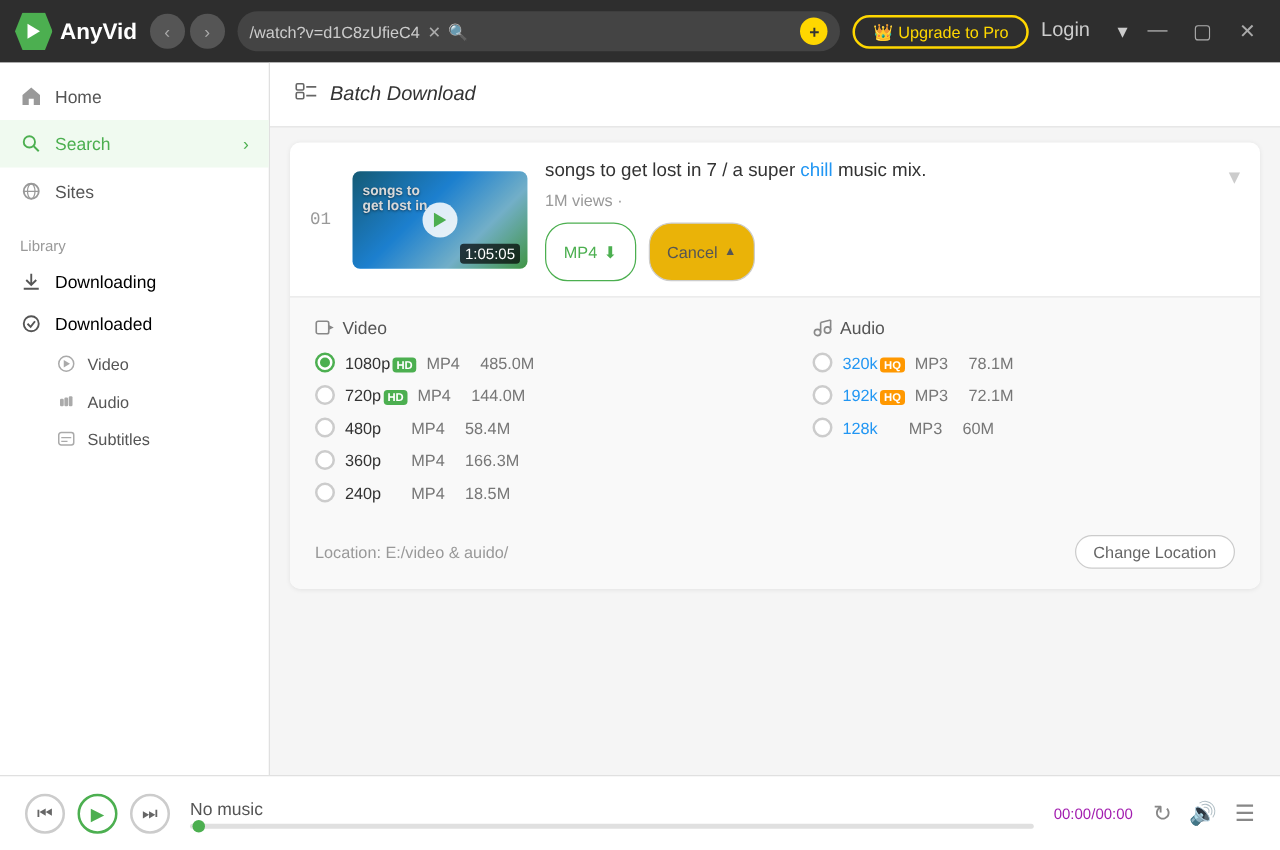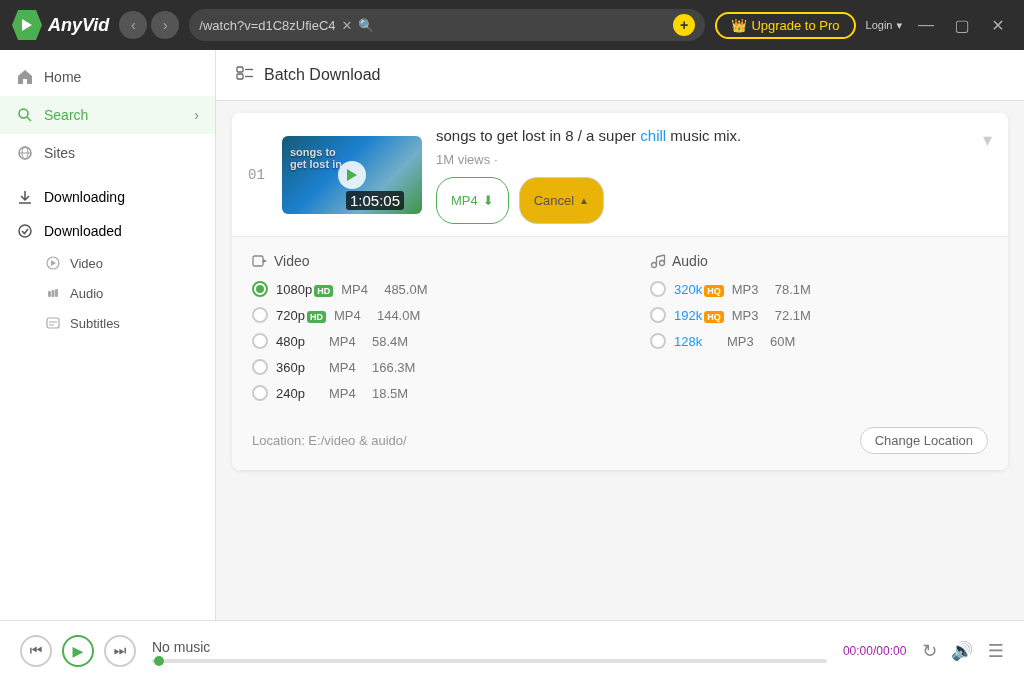--- a/index.html
+++ b/index.html
@@ -1,30 +1,30 @@
 <!DOCTYPE html>
 <html><head>
   <meta charset="utf-8">
   <style>
     * { margin: 0; padding: 0; box-sizing: border-box; }
     body { font-family: -apple-system, BlinkMacSystemFont, 'Segoe UI', sans-serif; width: 1024px; height: 680px; overflow: hidden; background: #f0f0f0; display: flex; flex-direction: column; }
 
     
     .titlebar { background: #2e2e2e; height: 50px; display: flex; align-items: center; padding: 0 12px; gap: 10px; flex-shrink: 0; }
-    .logo { display: flex; align-items: center; gap: 6px; font-style: italic; }
+    .logo { display: flex; align-items: center; gap: 6px; }
     .logo-icon { width: 30px; height: 30px; background: #4caf50; clip-path: polygon(20% 0%, 80% 0%, 100% 50%, 80% 100%, 20% 100%, 0% 50%); display: flex; align-items: center; justify-content: center; }
     .logo-text { color: white; font-size: 18px; font-weight: bold; }
     .nav-btns { display: flex; gap: 4px; }
     .nav-btn { width: 28px; height: 28px; border-radius: 50%; border: none; background: #555; color: #aaa; cursor: pointer; font-size: 14px; display: flex; align-items: center; justify-content: center; }
     .address-bar { flex: 1; height: 32px; background: #444; border-radius: 16px; display: flex; align-items: center; padding: 0 10px; gap: 6px; color: #ccc; font-size: 13px; }
     .address-close { color: #aaa; cursor: pointer; }
     .address-search { color: #aaa; }
     .address-add { width: 22px; height: 22px; background: #ffd700; border-radius: 50%; display: flex; align-items: center; justify-content: center; color: #333; font-size: 14px; font-weight: bold; }
     .upgrade-btn { background: transparent; border: 2px solid #ffd700; color: #ffd700; border-radius: 16px; padding: 4px 14px; font-size: 13px; cursor: pointer; display: flex; align-items: center; gap: 4px; }
-    .login-btn { color: #ccc; font-size: 11px; cursor: pointer; background: none; border: none; display: flex; align-items: center; gap: 4px; }
+    .login-btn { color: #ccc; font-size: 16px; cursor: pointer; background: none; border: none; display: flex; align-items: center; gap: 22px; }
     .window-controls { display: flex; gap: 8px; margin-left: auto; }
     .win-btn { width: 28px; height: 28px; border: none; background: none; color: #aaa; cursor: pointer; font-size: 16px; display: flex; align-items: center; justify-content: center; }
 
     
     .main { display: flex; flex: 1; overflow: hidden; }
 
     
     .sidebar { width: 216px; background: #fff; display: flex; flex-direction: column; border-right: 1px solid #e0e0e0; flex-shrink: 0; }
     .sidebar-nav { padding: 8px 0; }
     .sidebar-item { display: flex; align-items: center; gap: 10px; padding: 10px 16px; cursor: pointer; color: #555; font-size: 14px; }
@@ -32,32 +32,32 @@
     .sidebar-item.active .sidebar-arrow { margin-left: auto; color: #4caf50; }
     .sidebar-icon { width: 18px; height: 18px; display: flex; align-items: center; justify-content: center; }
     .library-label { padding: 10px 16px 4px; font-size: 12px; color: #999; font-weight: 500; }
     .sidebar-sub { padding: 6px 16px 6px 44px; cursor: pointer; color: #555; font-size: 13px; display: flex; align-items: center; gap: 8px; }
     .sidebar-lib { display: flex; align-items: center; gap: 10px; padding: 8px 16px; cursor: pointer; color: #000000; font-size: 14px; font-weight: 500; }
 
     
     .content { flex: 1; display: flex; flex-direction: column; background: #f5f5f5; overflow: hidden; }
 
     
-    .batch-header { background: #fff; padding: 14px 20px; display: flex; align-items: center; gap: 10px; border-bottom: 1px solid #e0e0e0; }
+    .batch-header { background: #fff; padding: 14px 20px; display: flex; align-items: center; gap: 10px; border-bottom: 1px solid #e0e0e0; font-style: italic; }
     .batch-icon { color: #666; font-size: 16px; }
     .batch-title { font-size: 16px; font-weight: 500; color: #333; }
 
     
     .video-item-wrap { background: #fff; margin: 12px 16px 0; border-radius: 8px; overflow: hidden; box-shadow: 0 1px 4px rgba(0,0,0,0.08); }
     .video-item-header { display: flex; align-items: center; padding: 12px 16px; gap: 14px; }
     .item-num { color: #999; font-size: 14px; width: 20px; font-family: Liberation Mono, monospace; }
     .thumbnail { width: 140px; height: 78px; background: linear-gradient(135deg, #1a6b8a 0%, #2196f3 40%, #87ceeb 70%, #4caf50 100%); border-radius: 6px; position: relative; flex-shrink: 0; overflow: hidden; display: flex; align-items: center; justify-content: center; }
     .thumb-overlay { position: absolute; inset: 0; background: rgba(0,0,0,0.15); display: flex; align-items: center; justify-content: center; }
     .play-circle { width: 28px; height: 28px; border-radius: 50%; background: rgba(255,255,255,0.85); display: flex; align-items: center; justify-content: center; }
-    .thumb-duration { position: absolute; bottom: 4px; right: 18px; background: rgba(0,0,0,0.7); color: #fff; font-size: 15px; padding: 1px 4px; border-radius: 3px; }
+    .thumb-duration { position: absolute; bottom: 4px; right: 6px; background: rgba(0,0,0,0.7); color: #fff; font-size: 12px; padding: 1px 4px; border-radius: 3px; }
     .thumb-text { position: absolute; top: 10px; left: 8px; color: #fff; font-size: 11px; font-weight: 600; text-shadow: 0 1px 2px rgba(0,0,0,0.5); }
     .video-info { flex: 1; }
     .video-title { font-size: 15px; color: #333; line-height: 1.4; margin-bottom: 6px; }
     .video-title span.chill { color: #2196f3; }
     .video-views { font-size: 13px; color: #999; margin-bottom: 10px; }
     .video-actions { display: flex; gap: 10px; }
     .btn-mp4 { background: #fff; border: 1.5px solid #4caf50; color: #4caf50; border-radius: 18px; padding: 5px 14px; font-size: 13px; cursor: pointer; display: flex; align-items: center; gap: 5px; }
     .btn-cancel { background: #eab308; border: 1.5px solid #ccc; color: #555; border-radius: 18px; padding: 15px 14px; font-size: 13px; cursor: pointer; display: flex; align-items: center; gap: 5px; }
     .dropdown-arrow { font-size: 10px; }
 
@@ -162,20 +162,21 @@
         <span class="sidebar-icon">
           <svg width="16" height="16" viewBox="0 0 16 16">
               <circle cx="8" cy="8" r="6" fill="none" stroke="#999" stroke-width="1.5"></circle>
               <ellipse cx="8" cy="8" rx="3" ry="6" fill="none" stroke="#999" stroke-width="1"></ellipse>
               <line x1="2" y1="8" x2="14" y2="8" stroke="#999" stroke-width="1"></line>
             </svg>
         </span>
         <span>Sites</span>
       </div>
     </div>
+    <div class="library-label">Library</div>
     <div class="sidebar-lib">
       <span class="sidebar-icon">
         <svg width="16" height="16" viewBox="0 0 16 16">
             <path d="M8 2v8M4 7l4 4 4-4" stroke="#555" stroke-width="1.5" fill="none"></path>
             <line x1="2" y1="14" x2="14" y2="14" stroke="#555" stroke-width="1.5"></line>
           </svg>
       </span>
       <span>Downloading</span>
     </div>
     <div class="sidebar-lib">
@@ -241,21 +242,21 @@
             <div class="play-circle">
               <svg width="10" height="12" viewBox="0 0 10 12">
                   <polygon points="0,0 10,6 0,12" fill="#4caf50"></polygon>
                 </svg>
             </div>
           </div>
           <span class="thumb-duration">1:05:05</span>
         </div>
         <div class="video-info">
           <div class="video-title">
-            <span>songs to get lost in 8 / a super </span><span class="chill">chill</span><span> music mix.</span>
+            <span>songs to get lost in 7 / a super </span><span class="chill">chill</span><span> music mix.</span>
           </div>
           <div class="video-views">1M views ·</div>
           <div class="video-actions">
             <button class="btn-mp4">
               <span>MP4</span>
               <span>⬇</span>
             </button>
             <button class="btn-cancel">
               <span>Cancel</span>
               <span class="dropdown-arrow">▲</span>

